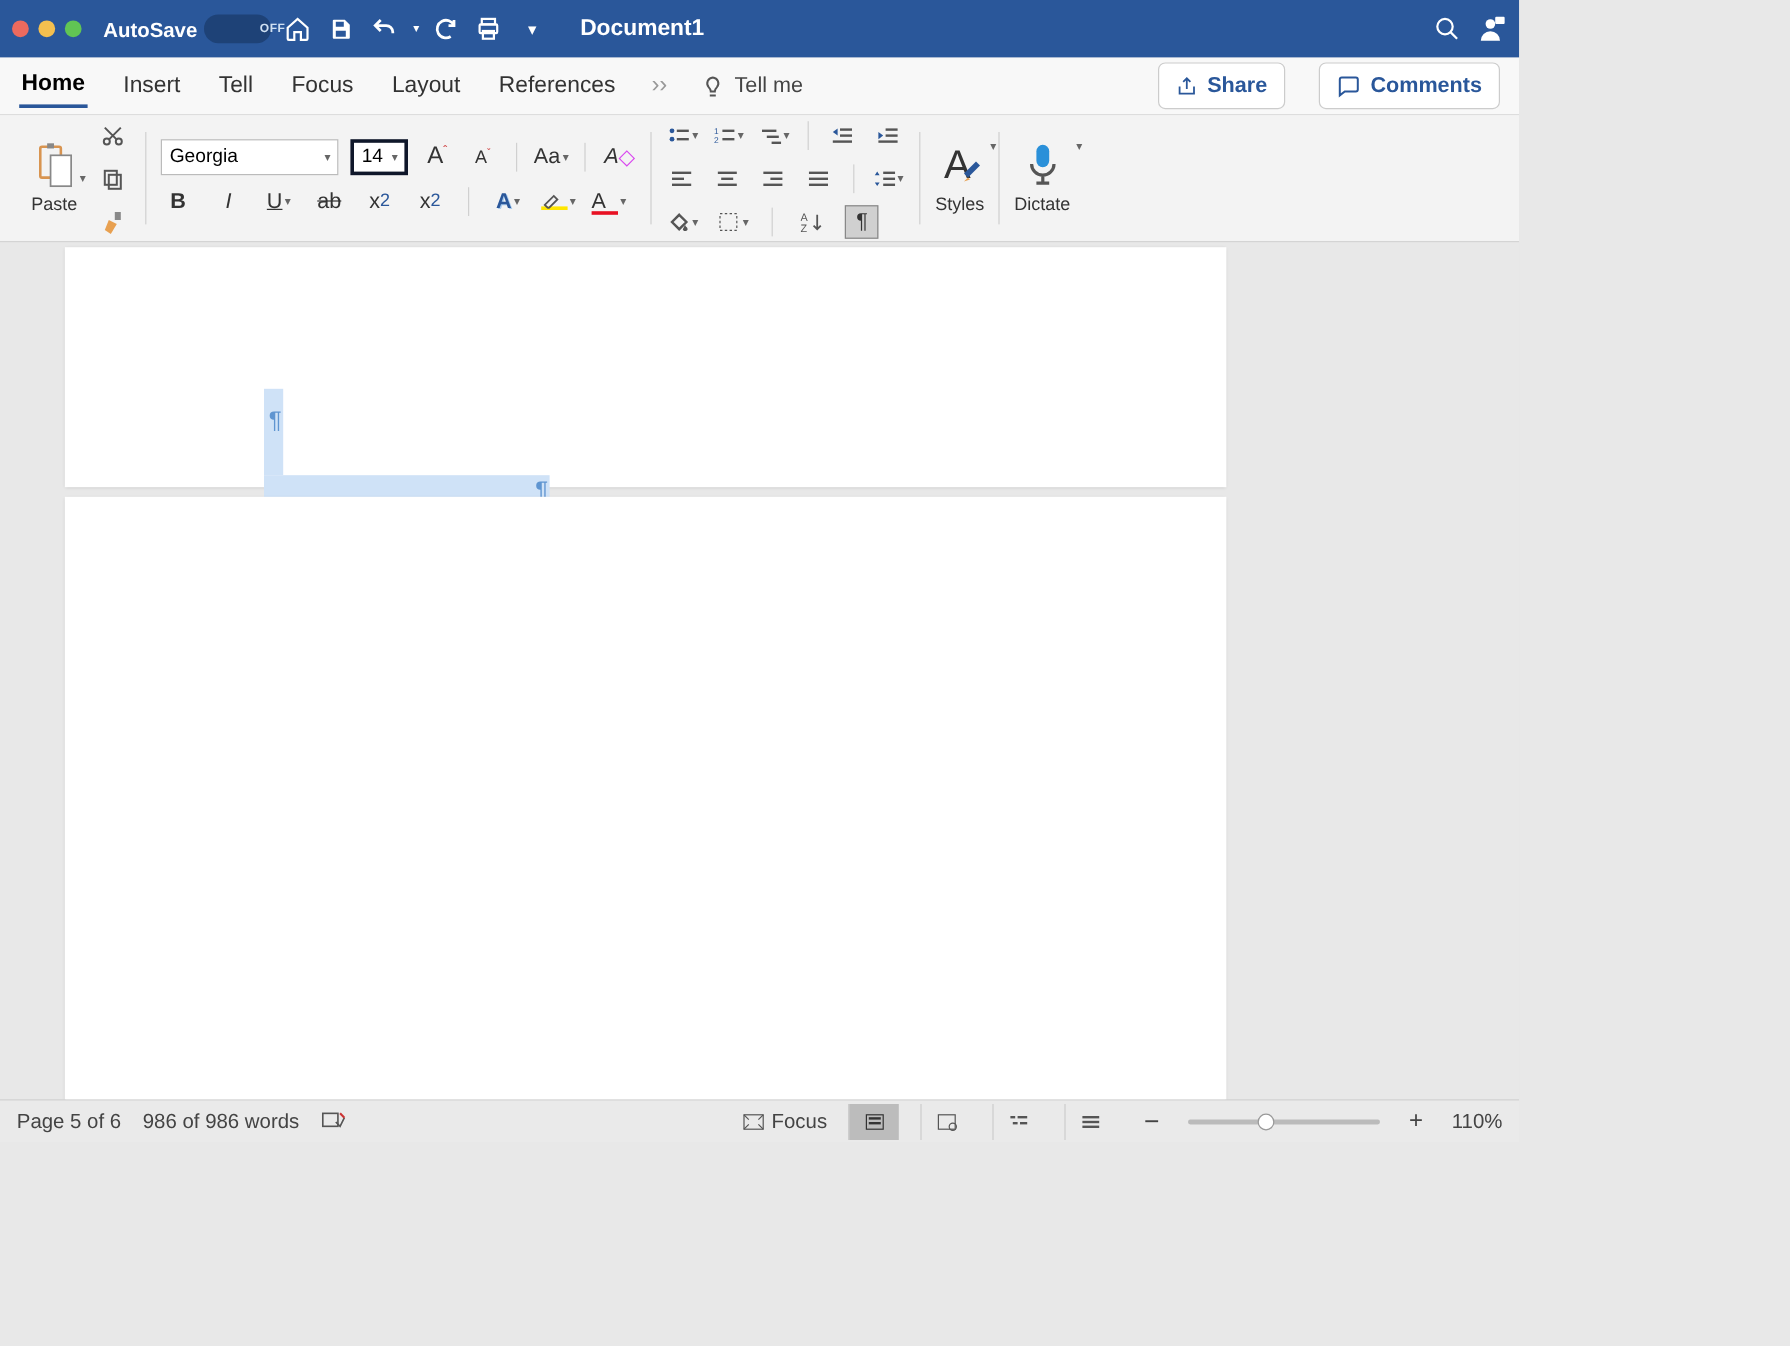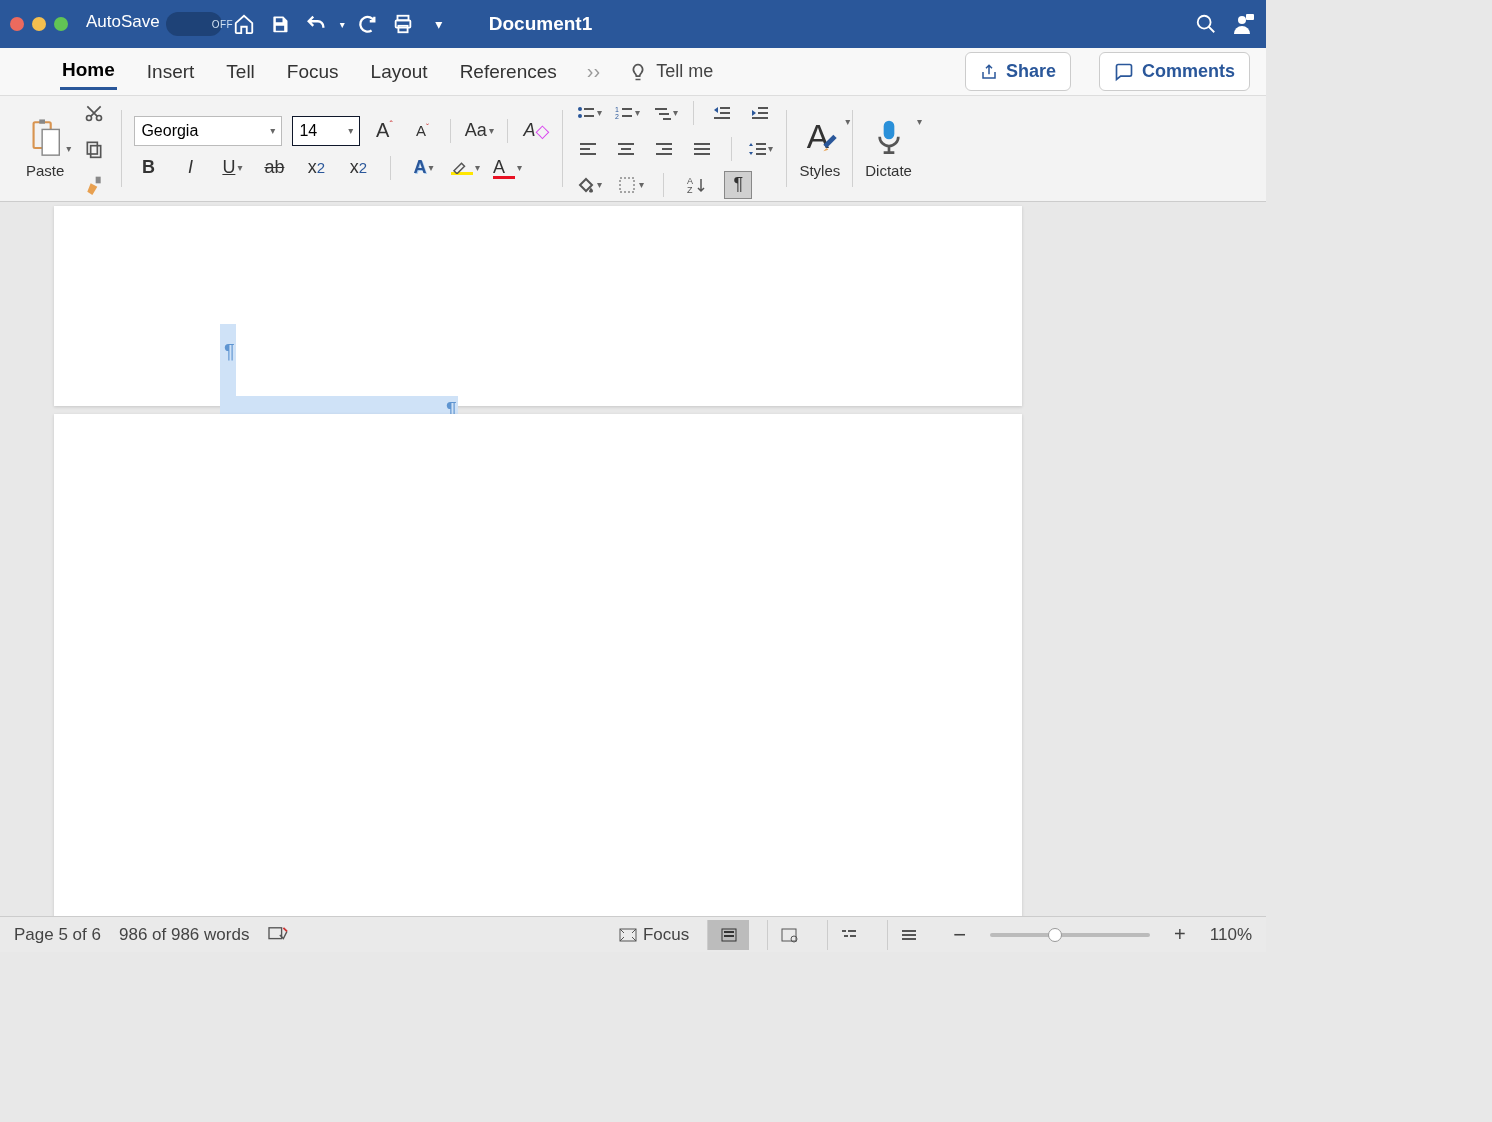--- a/index.html
+++ b/index.html
@@ -3,45 +3,45 @@
 <meta charset="utf-8">
 <style>
   * { box-sizing: border-box; margin: 0; padding: 0; font-family: -apple-system, "Segoe UI", sans-serif; }
   body { background: #e8e8e8; width: 1266px; height: 952px; overflow: hidden; }
 
   
   .titlebar { background: #2a579a; height: 48px; display: flex; align-items: center; color: #fff; padding: 0 10px; gap: 8px; }
   .traffic { display: flex; gap: 8px; margin-right: 10px; }
   .dot { width: 14px; height: 14px; border-radius: 50%; }
   .dot.red { background: #ec6a5e; } .dot.yellow { background: #f4bf4f; } .dot.green { background: #61c554; }
-  .autosave { display: flex; align-items: flex-start; gap: 6px; font-size: 17px; font-weight: 400; }
+  .autosave { display: flex; align-items: flex-end; gap: 6px; font-size: 17px; font-weight: 700; }
   .toggle { width: 56px; height: 24px; background: #1e4277; border-radius: 12px; display: flex; align-items: center; padding: 2px; gap: 41px; }
   .toggle-knob { width: 18px; height: 18px; background: #fff; border-radius: 50%; }
   .toggle-off { font-size: 10px; color: #cfe0f2; margin-left: 3px; letter-spacing: .5px; }
   .tbicon { width: 28px; height: 28px; display: flex; align-items: center; justify-content: center; color: #fff; }
-  .doc-title { font-size: 19px; font-weight: 600; margin-left: 28px; }
+  .doc-title { font-size: 19px; font-weight: 600; margin-left: 18px; }
   .tb-spacer { flex: 1; }
 
   
   .ribbon-tabs { background: #f8f8f8; height: 48px; display: flex; align-items: center; padding: 0 16px; gap: 28px; border-bottom: 1px solid #ddd; }
   .tab { font-size: 19px; color: #333; cursor: pointer; padding: 6px 2px; }
-  .tab.active { font-weight: 700; border-bottom: 3px solid #2a579a; color: #000; margin-left: 44px; }
+  .tab.active { font-weight: 700; border-bottom: 3px solid #2a579a; color: #000; }
   .tab-overflow { color: #999; font-size: 20px; }
   .tellme { display: flex; align-items: center; gap: 8px; font-size: 18px; color: #444; }
   .share-btn, .comments-btn { border: 1px solid #ccc; border-radius: 6px; padding: 8px 14px; display: flex; align-items: center; gap: 8px; font-size: 18px; color: #2a579a; font-weight: 600; background: #fff; }
 
   
   .ribbon { background: #f3f3f3; height: 106px; display: flex; align-items: stretch; padding: 6px 14px; gap: 0; border-bottom: 1px solid #ccc; }
   .group { display: flex; flex-direction: column; align-items: center; justify-content: center; padding: 0 12px; position: relative; }
   .group.row { flex-direction: row; }
   .sep { width: 1px; background: #d0d0d0; margin: 8px 0; }
   .big-btn { display: flex; flex-direction: column; align-items: center; gap: 4px; font-size: 15px; color: #333; }
   .small-btn { width: 30px; height: 30px; display: flex; align-items: center; justify-content: center; color: #555; }
   .font-combo { width: 148px; height: 30px; border: 1px solid #bbb; background: #fff; font-size: 16px; padding: 0 6px; display: flex; align-items: center; justify-content: space-between; }
-  .size-combo { width: 68px; height: 30px; border: 1px solid #0f172a; background: #fff; font-size: 16px; padding: 0 6px; display: flex; align-items: center; justify-content: space-between; }
+  .size-combo { width: 48px; height: 30px; border: 3px solid #0f172a; background: #fff; font-size: 16px; padding: 0 6px; display: flex; align-items: center; justify-content: space-between; }
   .row1 { display: flex; gap: 10px; align-items: center; margin-bottom: 8px; }
   .row2 { display: flex; gap: 14px; align-items: center; }
   .fmt-btn { width: 28px; height: 28px; display: flex; align-items: center; justify-content: center; font-size: 18px; color: #333; }
   .fmt-btn.toggled { background: #d0d0d0; border: 1px solid #888; }
   .chev { font-size: 10px; color: #666; margin-left: 2px; }
   .color-under { width: 22px; height: 3px; margin-top: -2px; }
 
   
   .doc-area { background: #e8e8e8; height: calc(952px - 48px - 48px - 106px - 36px); overflow: hidden; position: relative; }
   .page { position: absolute; left: 54px; top: 4px; width: 968px; height: 200px; background: #fff; box-shadow: 0 1px 3px rgba(0,0,0,.15); }

